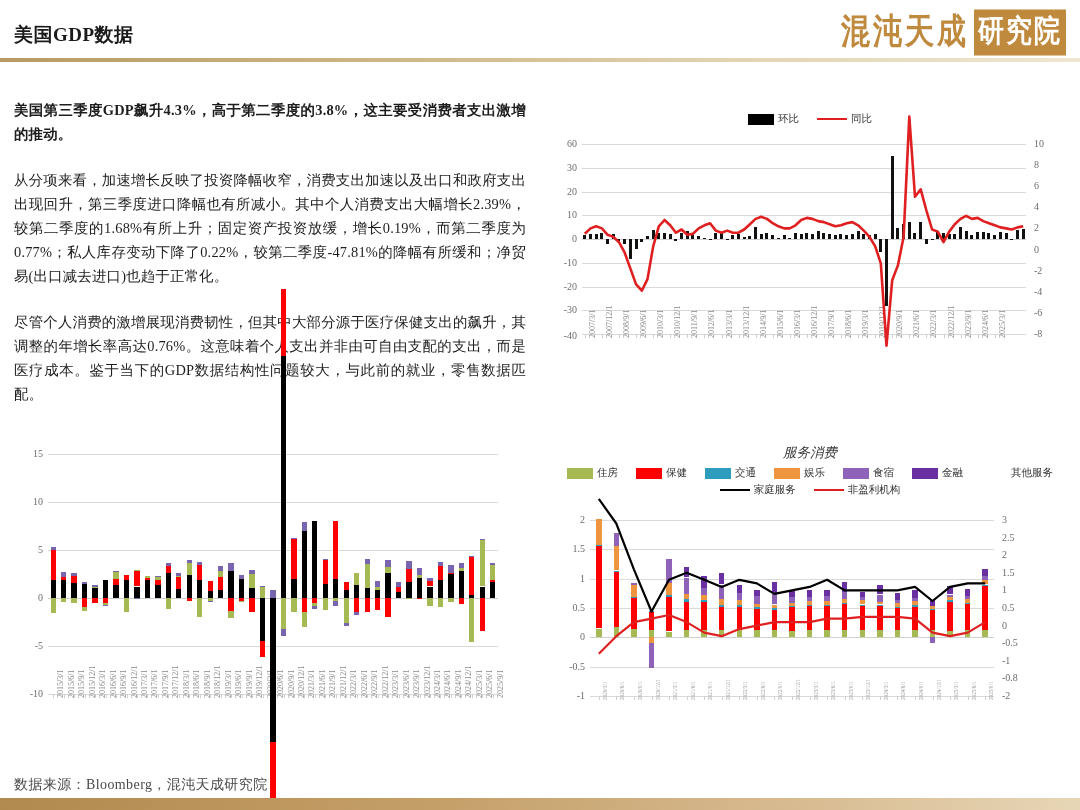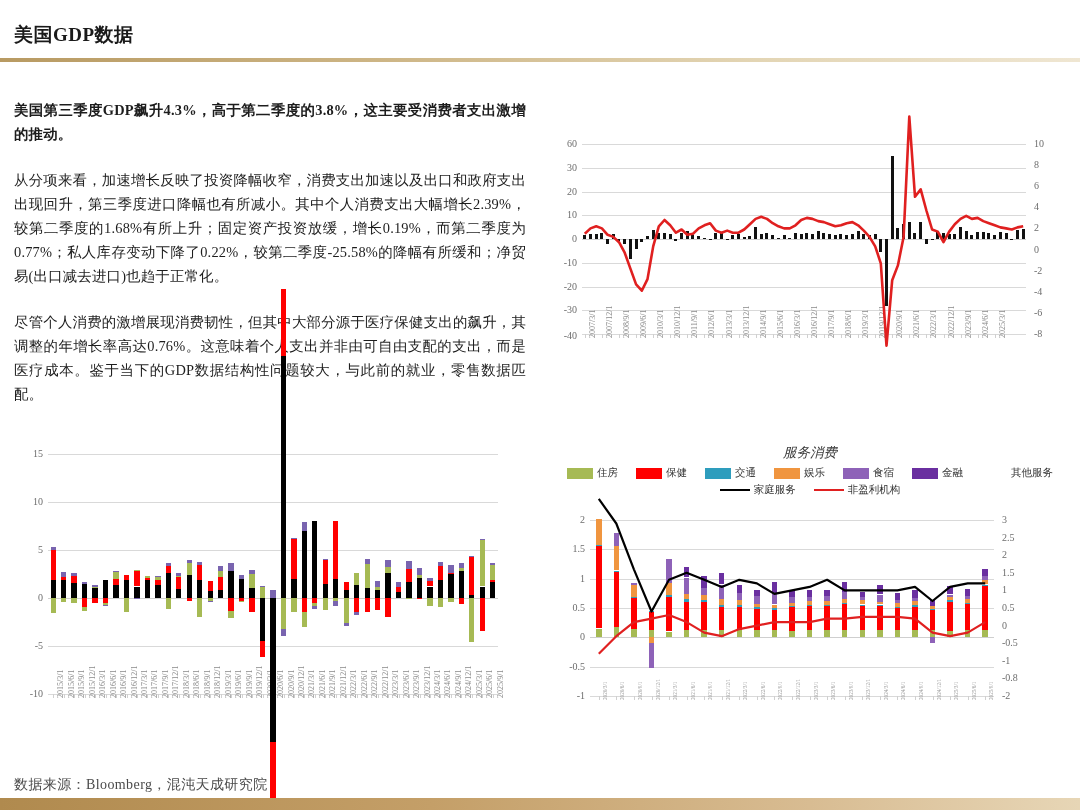--- a/index.html
+++ b/index.html
@@ -80,30 +80,44 @@
   .bar { position:absolute; }
   .seg { position:absolute; left:0; width:100%; }
   .tickmark { position:absolute; width:1px; background:#d0d0d0; }
   svg.overlay { position:absolute; left:0; top:0; overflow:visible; }
 </style>
 </head>
 <body>
 
 <div id="header">
   <div id="page-title">美国GDP数据</div>
+  <div id="logo">
+    <span class="seal-chars">混沌天成</span>
+    <span class="seal-box">研究院</span>
+  </div>
   <div id="header-rule"></div>
 </div>
 
 <div id="text-col">
   <p class="para lead">美国第三季度GDP飙升4.3%，高于第二季度的3.8%，这主要受消费者支出激增的推动。</p>
-  <p class="para">从分项来看，加速增长反映了投资降幅收窄，消费支出加速以及出口和政府支出出现回升，第三季度进口降幅也有所减小。其中个人消费支出大幅增长2.39%，较第二季度的1.68%有所上升；固定资产投资放缓，增长0.19%，而第二季度为0.77%；私人库存变动下降了0.22%，较第二季度-25.58%的降幅有所缓和；净贸易(出口减去进口)也趋于正常化。</p>
+  <p class="para">从分项来看，加速增长反映了投资降幅收窄，消费支出加速以及出口和政府支出出现回升，第三季度进口降幅也有所减小。其中个人消费支出大幅增长2.39%，较第二季度的1.68%有所上升；固定资产投资放缓，增长0.19%，而第二季度为0.77%；私人库存变动下降了0.22%，较第二季度-47.81%的降幅有所缓和；净贸易(出口减去进口)也趋于正常化。</p>
   <p class="para">尽管个人消费的激增展现消费韧性，但其中大部分源于医疗保健支出的飙升，其调整的年增长率高达0.76%。这意味着个人支出并非由可自由支配的支出，而是医疗成本。鉴于当下的GDP数据结构性问题较大，与此前的就业，零售数据匹配。</p>
 </div>
 
 <div class="chart" id="chart-usgdp" style="left:546px; top:84px; width:528px; height:330px;">
+  <div class="legend" id="lg1" style="top:28px;">
+      <div class="legend-item">
+        <span class="legend-swatch" style="background:#000000"></span>
+        <span class="legend-label">环比</span>
+      </div>
+      <div class="legend-item">
+        <span class="legend-line" style="border-top-color:#e02020"></span>
+        <span class="legend-label">同比</span>
+      </div>
+    </div>
   <div class="plot" id="pl1" style="left:36px; top:60px; width:444px; height:190px;">
       <div class="gridline" style="top:0.0px;width:444px"></div>
       <div class="ytick" style="left:-36px;width:31px;top:-6.0px">60</div>
       <div class="gridline" style="top:23.8px;width:444px"></div>
       <div class="ytick" style="left:-36px;width:31px;top:17.8px">30</div>
       <div class="gridline" style="top:47.5px;width:444px"></div>
       <div class="ytick" style="left:-36px;width:31px;top:41.5px">20</div>
       <div class="gridline" style="top:71.3px;width:444px"></div>
       <div class="ytick" style="left:-36px;width:31px;top:65.3px">10</div>
       <div class="gridline zero" style="top:95.0px;width:444px"></div>

